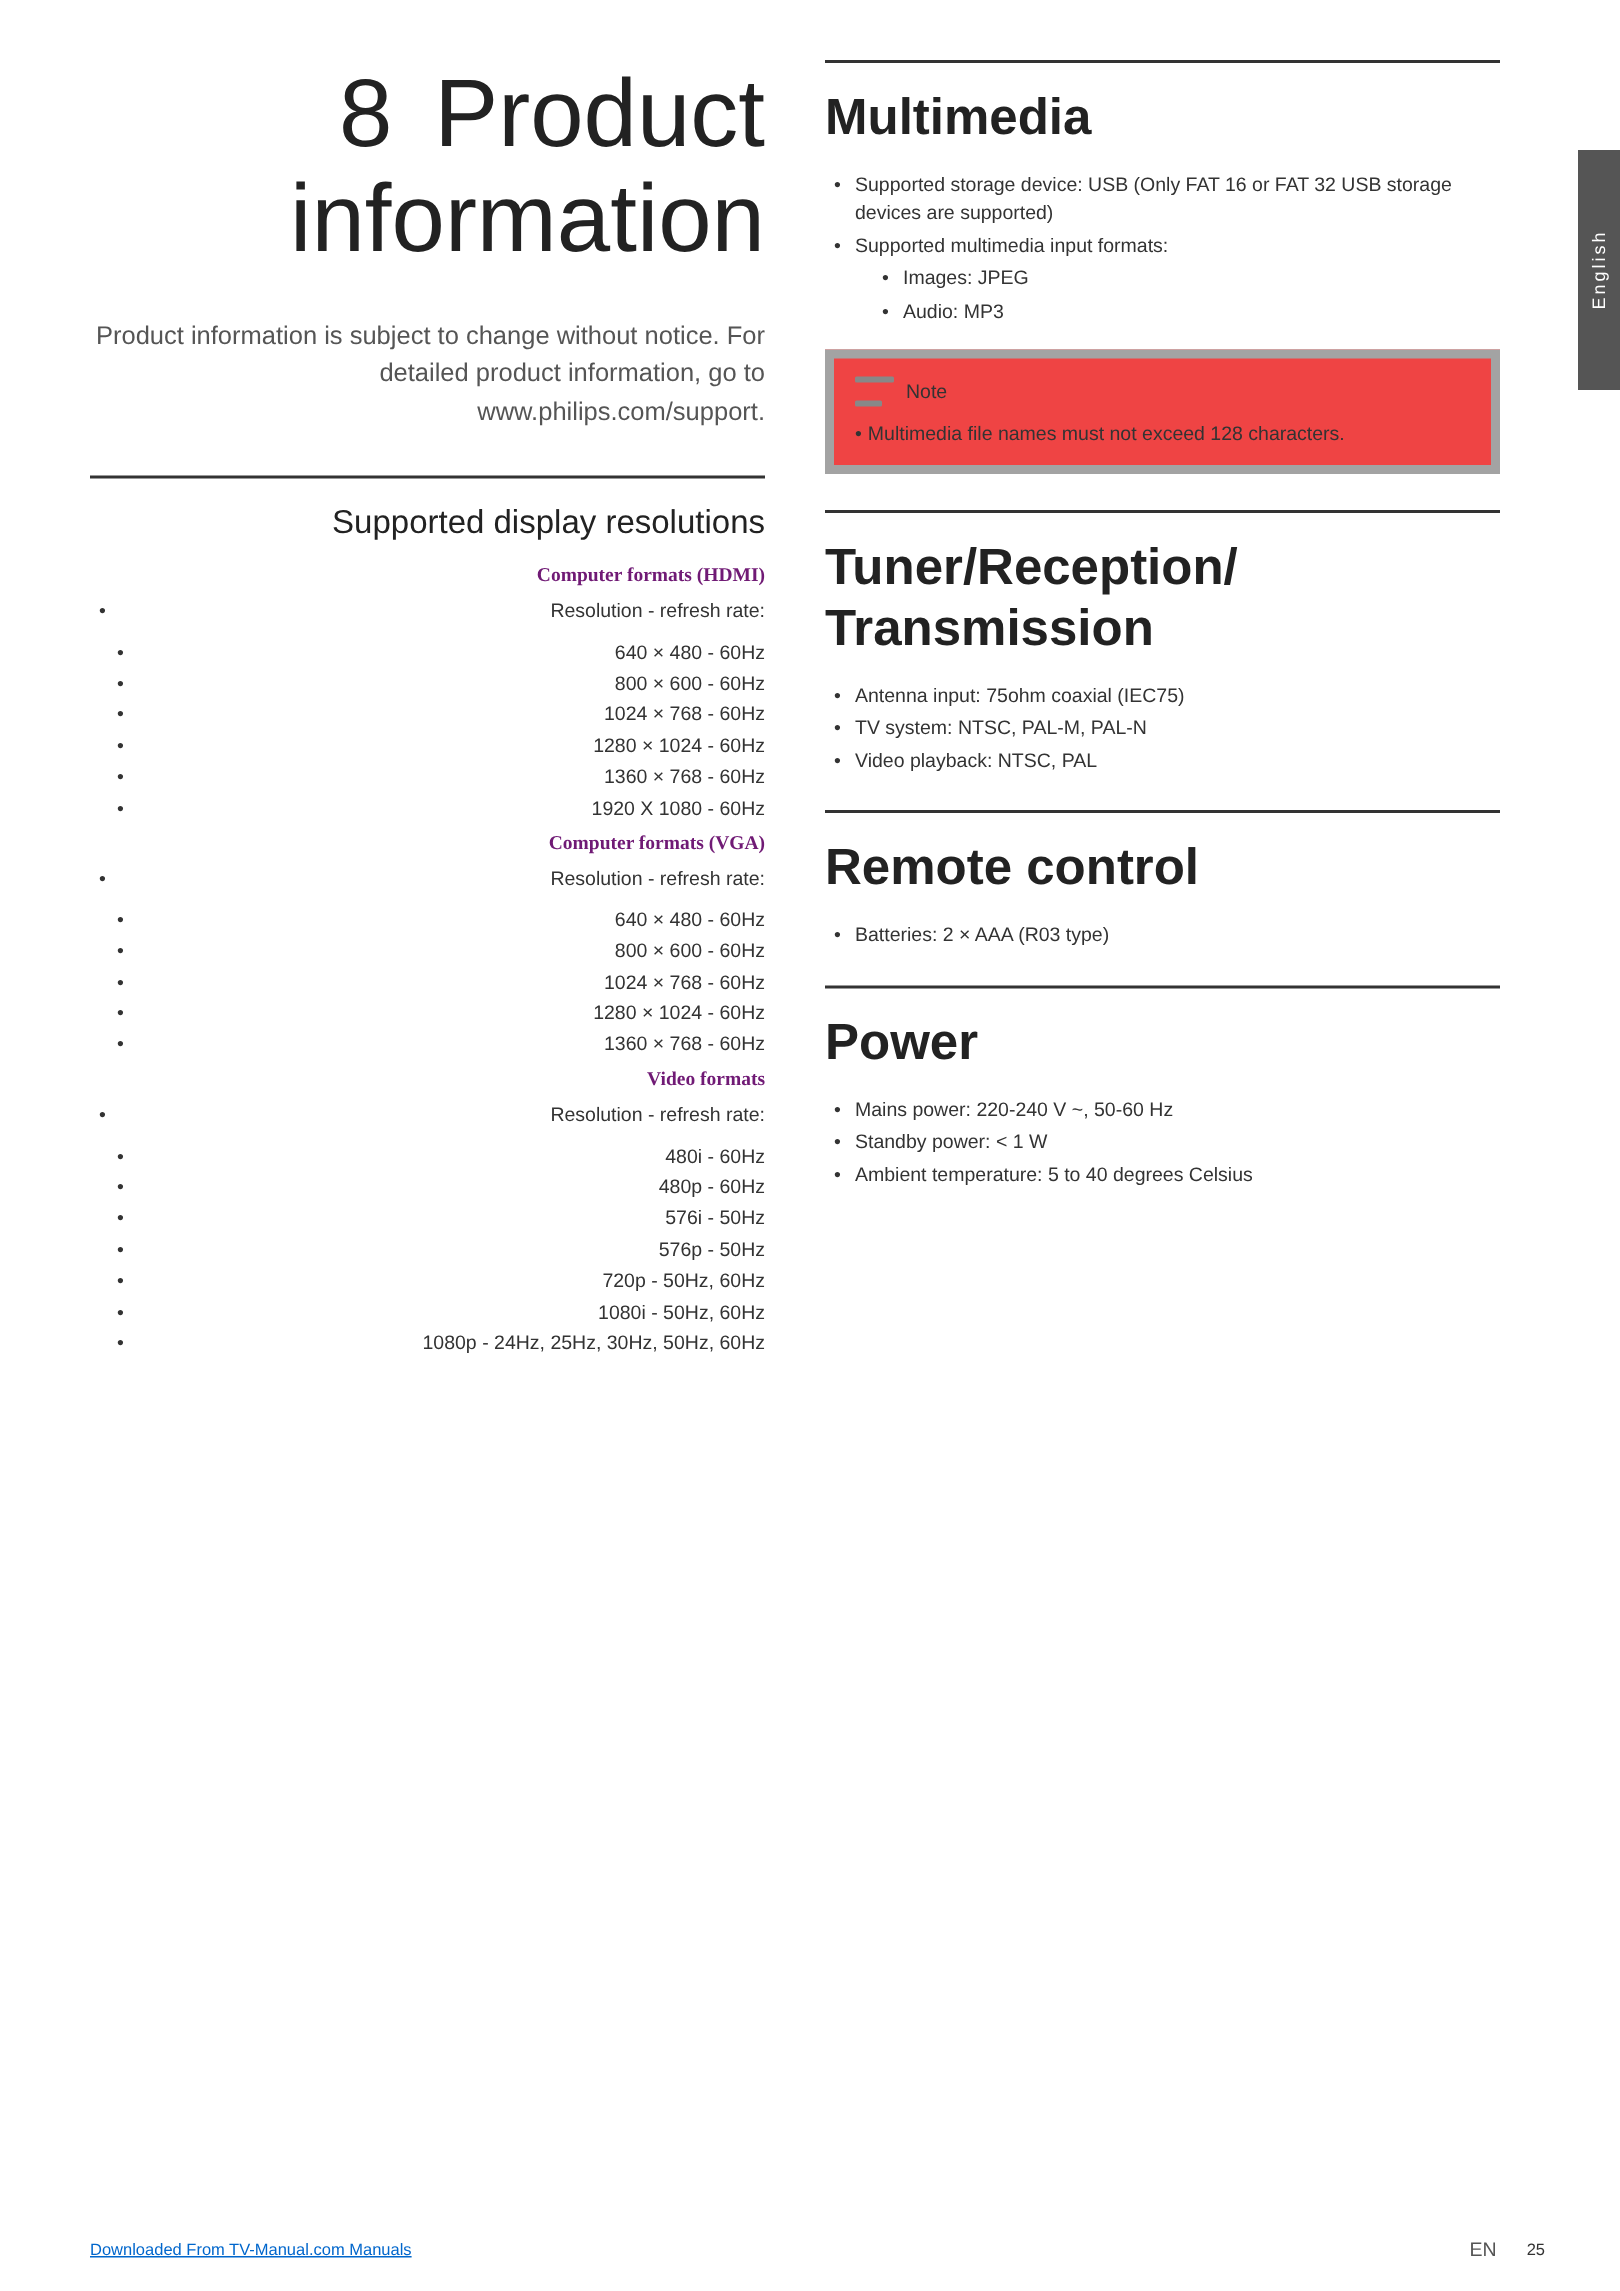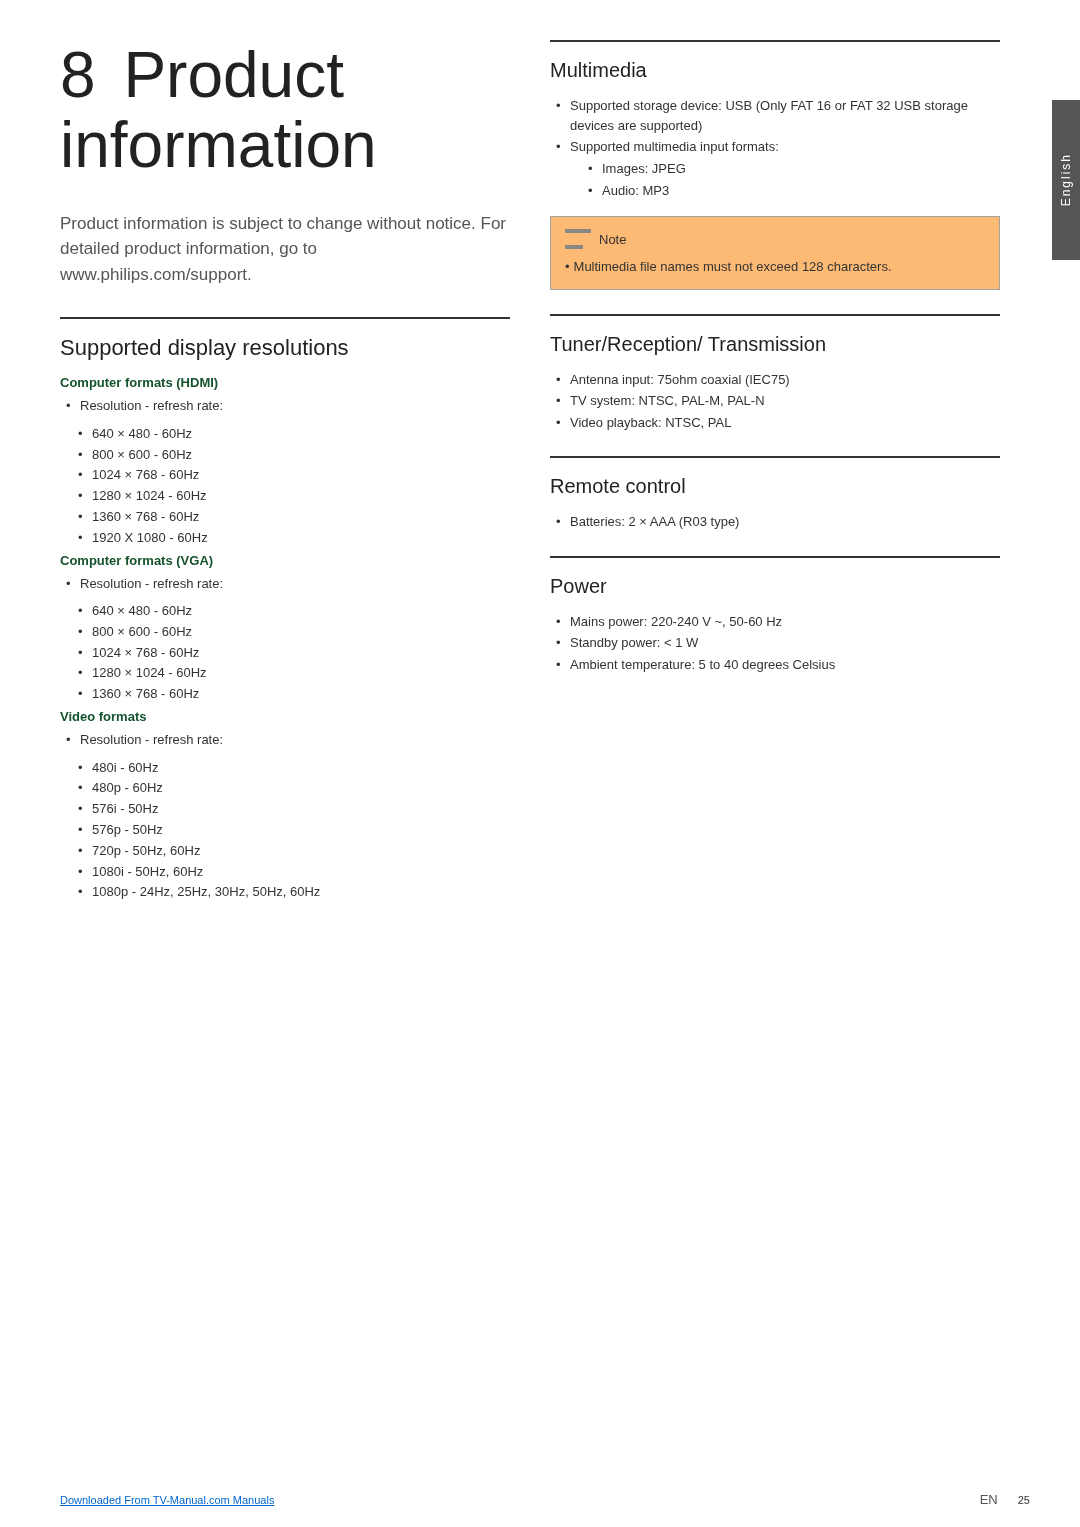--- a/index.html
+++ b/index.html
@@ -48,20 +48,21 @@
       display: flex;
       width: 1050px;
       padding: 40px 50px 40px 60px;
       gap: 40px;
     }
 
     
     .left-col {
       flex: 1;
       max-width: 480px;
+      text-align: right;
     }
 
     
     .right-col {
       flex: 1;
       max-width: 460px;
     }
 
     
     .chapter-heading {
@@ -102,23 +103,24 @@
       font-size: 22px;
       font-weight: 400;
       color: #222;
       margin-bottom: 14px;
     }
 
     
     .sub-heading {
       font-size: 13px;
       font-weight: 700;
-      color: #14532d;
+      color: #701a75;
       margin-bottom: 6px;
       margin-top: 4px;
+      font-family: Liberation Serif, serif;
     }
 
     
     .bullet-list {
       list-style: none;
       padding: 0;
       margin: 0 0 8px 0;
     }
 
     .bullet-list li {
@@ -154,24 +156,24 @@
 
     .nested-list li::before {
       content: "•";
       position: absolute;
       left: 18px;
       color: #333;
     }
 
     
     .note-box {
-      border: 1px solid #a3a3a3;
+      border: 6px solid #a3a3a3;
       padding: 12px 14px;
       margin: 14px 0;
-      background: #fdba74;
+      background: #ef4444;
     }
 
     .note-header {
       display: flex;
       align-items: center;
       gap: 8px;
       margin-bottom: 8px;
     }
 
     .note-icon {
@@ -207,22 +209,22 @@
       color: #333;
       line-height: 1.5;
     }
 
     
     .right-section {
       margin-bottom: 10px;
     }
 
     .right-section-heading {
-      font-size: 20px;
-      font-weight: 400;
+      font-size: 34px;
+      font-weight: 700;
       color: #222;
       margin-bottom: 14px;
       line-height: 1.2;
     }
 
     
     .footer {
       position: absolute;
       bottom: 20px;
       left: 60px;

